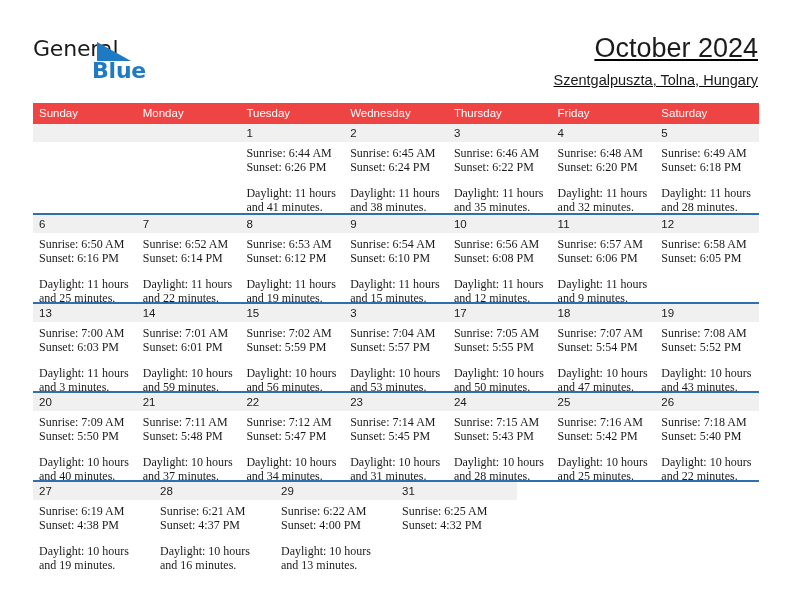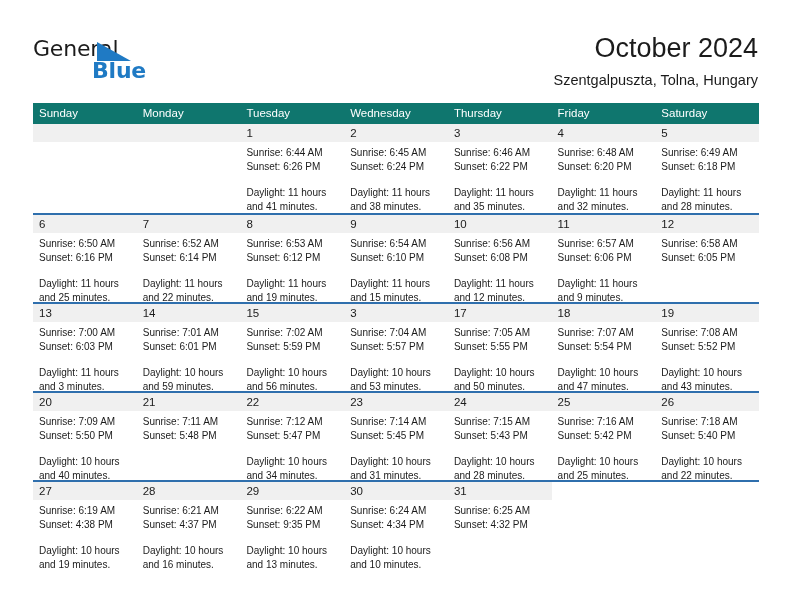--- a/index.html
+++ b/index.html
@@ -63,20 +63,21 @@
     color: #1f7ac4;
     font-family: "DejaVu Sans", sans-serif;
     font-weight: 700;
     line-height: 26px;
   }
   .title-block {
     position: absolute;
     right: 34px;
     top: 32px;
     text-align: right;
+    text-decoration: underline;
   }
   .cal-title {
     font-size: 27px;
     color: #1b1b1b;
     line-height: 33px;
     white-space: nowrap;
     font-weight: 400;
   }
   .cal-subtitle {
     margin-top: 6px;
@@ -89,21 +90,21 @@
 
   
   .calendar {
     position: absolute;
     left: 33px;
     top: 103px;
     width: 726px;
   }
   .weekday-row {
     display: flex;
-    background: #0f766e;
+    background: #ef4444;
     height: 21px;
   }
   .weekday {
     flex: 1 1 0;
     box-sizing: border-box;
     padding-left: 6px;
     color: #ffffff;
     font-size: 11.5px;
     line-height: 21px;
     white-space: nowrap;
@@ -130,23 +131,24 @@
     background: #f0f0f0;
     height: 18px;
     box-sizing: border-box;
     padding-left: 6px;
     font-size: 11.5px;
     line-height: 18px;
     color: #1b1b1b;
   }
   .day-body {
     padding: 4px 6px 0 6px;
-    font-size: 10px;
+    font-size: 12px;
     line-height: 14.4px;
     color: #1b1b1b;
+    font-family: Liberation Serif, serif;
   }
   .day-body div {
     white-space: nowrap;
   }
   .day-body .daylight {
     white-space: normal;
     margin-top: 11px;
   }
   .day-cell.empty .day-num-band {
     background: #f0f0f0;
@@ -357,20 +359,21 @@
               <div>Sunrise: 7:09 AM</div>
               <div>Sunset: 5:50 PM</div>
               <div class="daylight">Daylight: 10 hours and 40 minutes.</div>
             </div>
           </div>
           <div class="day-cell">
             <div class="day-num-band">21</div>
             <div class="day-body">
               <div>Sunrise: 7:11 AM</div>
               <div>Sunset: 5:48 PM</div>
+              <div class="daylight">Daylight: 10 hours and 37 minutes.</div>
             </div>
           </div>
           <div class="day-cell">
             <div class="day-num-band">22</div>
             <div class="day-body">
               <div>Sunrise: 7:12 AM</div>
               <div>Sunset: 5:47 PM</div>
               <div class="daylight">Daylight: 10 hours and 34 minutes.</div>
             </div>
           </div>
@@ -421,30 +424,22 @@
             <div class="day-body">
               <div>Sunrise: 6:21 AM</div>
               <div>Sunset: 4:37 PM</div>
               <div class="daylight">Daylight: 10 hours and 16 minutes.</div>
             </div>
           </div>
           <div class="day-cell">
             <div class="day-num-band">29</div>
             <div class="day-body">
               <div>Sunrise: 6:22 AM</div>
-              <div>Sunset: 9:35 PM</div>
+              <div>Sunset: 4:00 PM</div>
               <div class="daylight">Daylight: 10 hours and 13 minutes.</div>
-            </div>
-          </div>
-          <div class="day-cell">
-            <div class="day-num-band">30</div>
-            <div class="day-body">
-              <div>Sunrise: 6:24 AM</div>
-              <div>Sunset: 4:34 PM</div>
-              <div class="daylight">Daylight: 10 hours and 10 minutes.</div>
             </div>
           </div>
           <div class="day-cell">
             <div class="day-num-band">31</div>
             <div class="day-body">
               <div>Sunrise: 6:25 AM</div>
               <div>Sunset: 4:32 PM</div>
             </div>
           </div>
           <div class="day-cell empty"></div>

